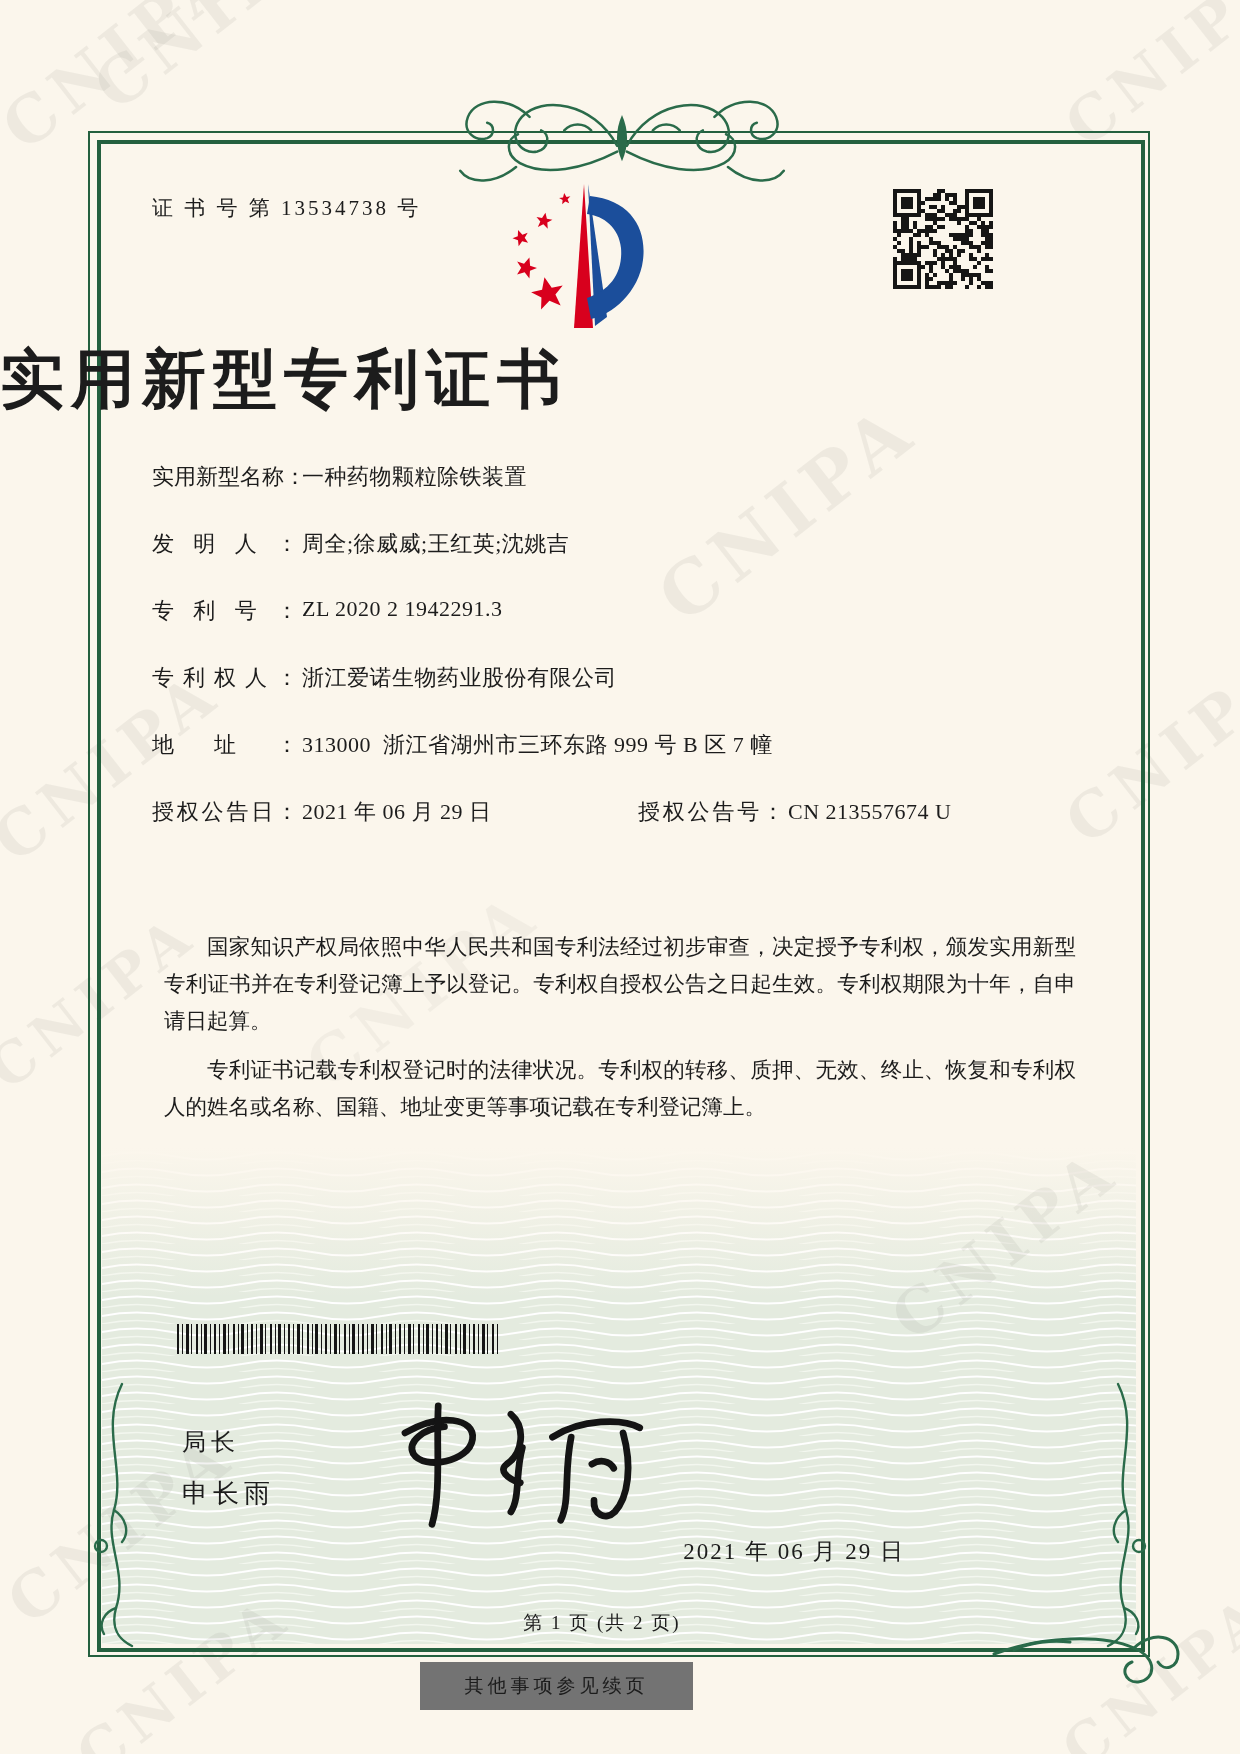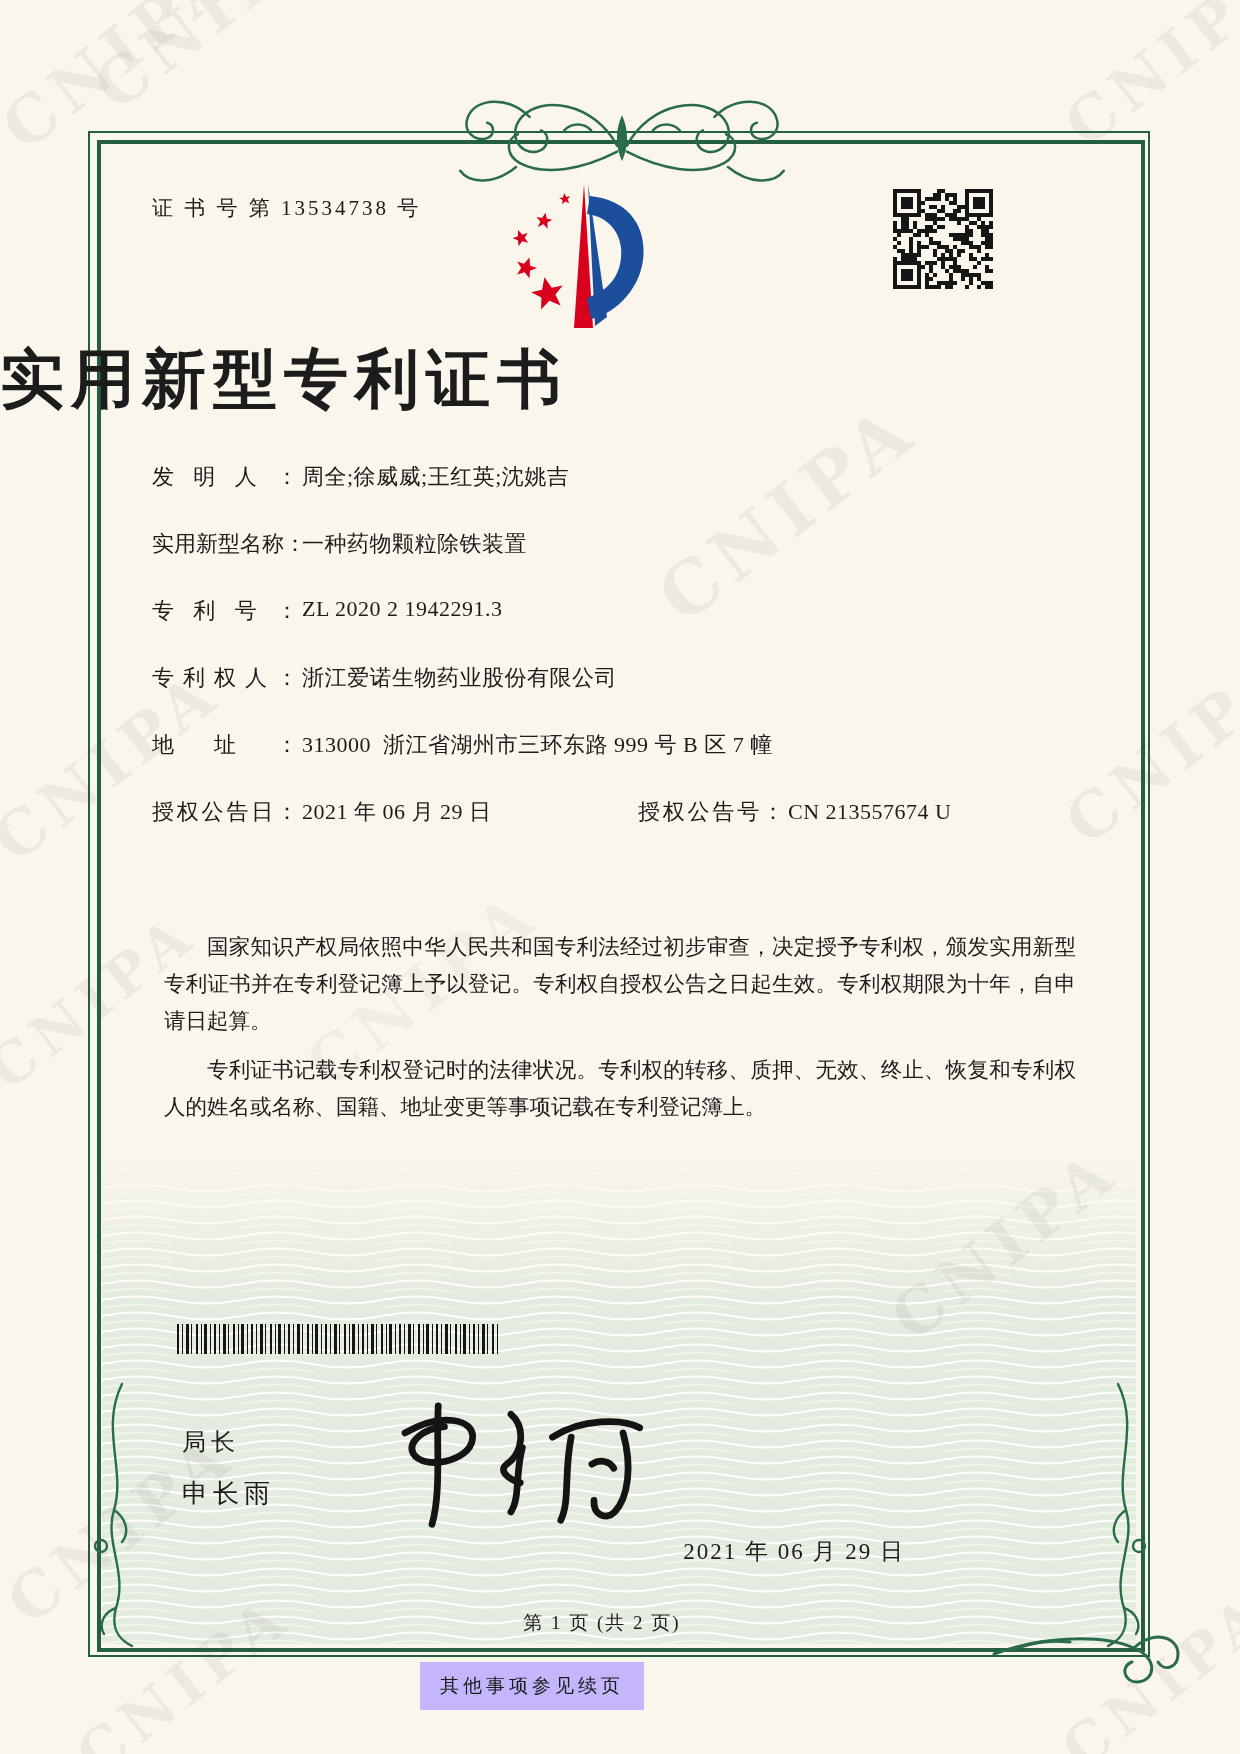--- a/index.html
+++ b/index.html
@@ -58,22 +58,22 @@
   .director-label{position:absolute; left:182px; top:1426px; font-size:24px;
     letter-spacing:5px; font-family:"Liberation Sans","DejaVu Sans",sans-serif;}
   .director-name{position:absolute; left:182px; top:1476px; font-size:26px;
     letter-spacing:5px; font-family:Liberation Sans, sans-serif;}
   .signature{position:absolute; left:378px; top:1392px; width:270px; height:138px;}
   .issue-date{position:absolute; left:600px; top:1536px; width:305px; text-align:right;
     font-size:23px; letter-spacing:2px;}
   .page-info{position:absolute; left:167px; top:1610px; width:870px; text-align:center;
     font-size:19px; letter-spacing:2px;}
   
-  .footer-box{position:absolute; left:420px; top:1662px; width:224px; height:48px;
-    background:#c4b5fd; display:flex; align-items:center; justify-content:center;}
+  .footer-box{position:absolute; left:420px; top:1662px; width:273px; height:48px;
+    background:#737373; display:flex; align-items:center; justify-content:center;}
   .footer-note{font-size:19px; letter-spacing:4px; font-family:"DejaVu Serif","Liberation Serif",serif;}
   
   .orn{position:absolute; pointer-events:none;}
 </style>
 </head>
 <body>
 
 <div class="page">
 
   <div class="wave-zone">
@@ -483,24 +483,24 @@
         <rect x="72" y="96" width="4" height="4" fill="#161616"></rect>
         <rect x="84" y="96" width="4" height="4" fill="#161616"></rect>
         <rect x="92" y="96" width="4" height="4" fill="#161616"></rect>
         <rect x="96" y="96" width="4" height="4" fill="#161616"></rect>
       </svg></div>
 
   <div class="title">实用新型专利证书</div>
 
   <div class="fields">
     <div class="field-row">
-      <span class="flabel">发明人：</span><span class="fvalue">周全;徐威威;王红英;沈姚吉</span>
+      <span class="flabel">实用新型名称：</span><span class="fvalue">一种药物颗粒除铁装置</span>
     </div>
     <div class="field-row">
-      <span class="flabel">实用新型名称：</span><span class="fvalue">一种药物颗粒除铁装置</span>
+      <span class="flabel">发明人：</span><span class="fvalue">周全;徐威威;王红英;沈姚吉</span>
     </div>
     <div class="field-row">
       <span class="flabel">专利号：</span><span class="fvalue">ZL 2020 2 1942291.3</span>
     </div>
     <div class="field-row">
       <span class="flabel">专利权人：</span><span class="fvalue">浙江爱诺生物药业股份有限公司</span>
     </div>
     <div class="field-row">
       <span class="flabel">地址：</span><span class="fvalue">313000&nbsp; 浙江省湖州市三环东路 999 号 B 区 7 幢</span>
     </div>

